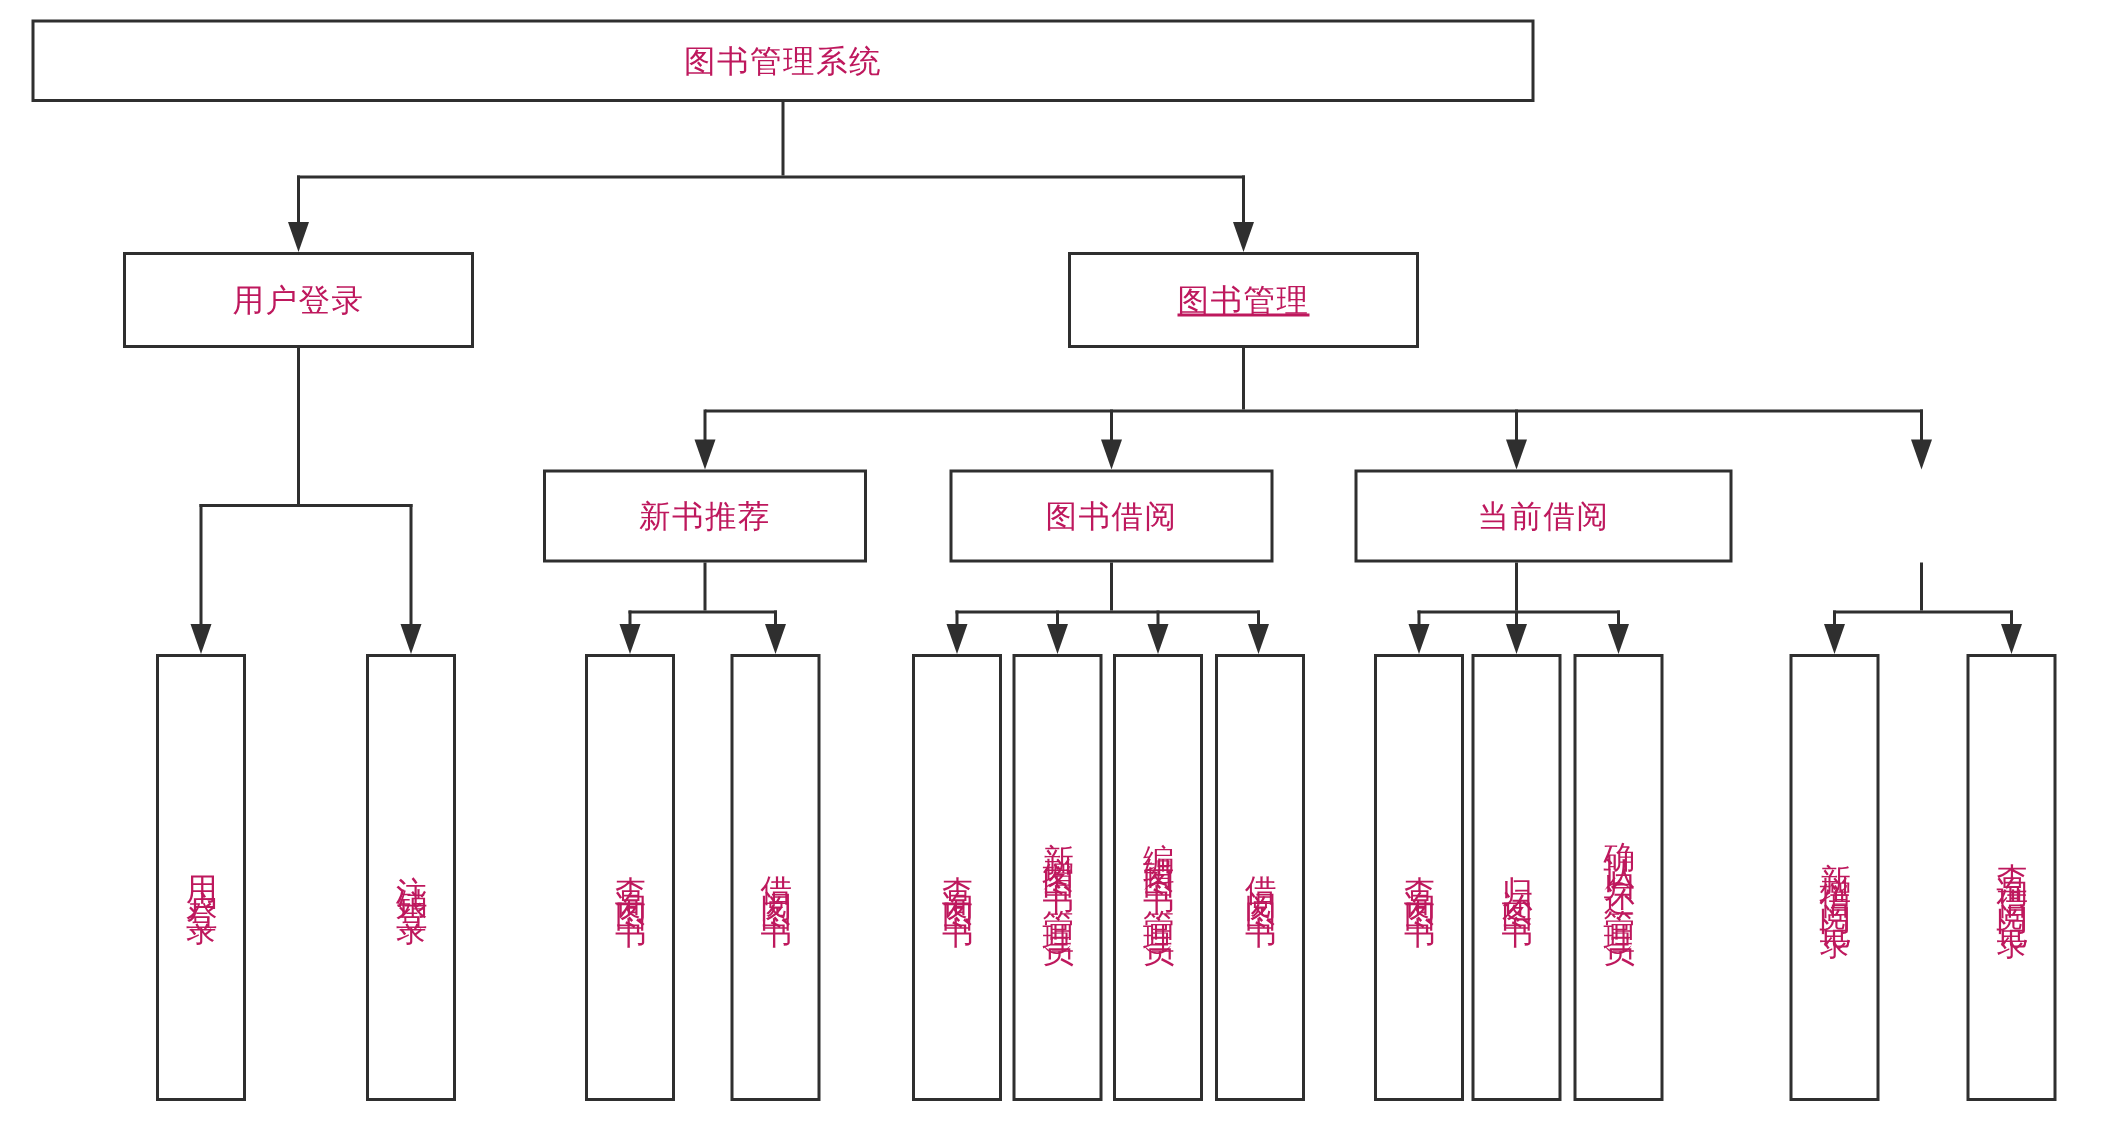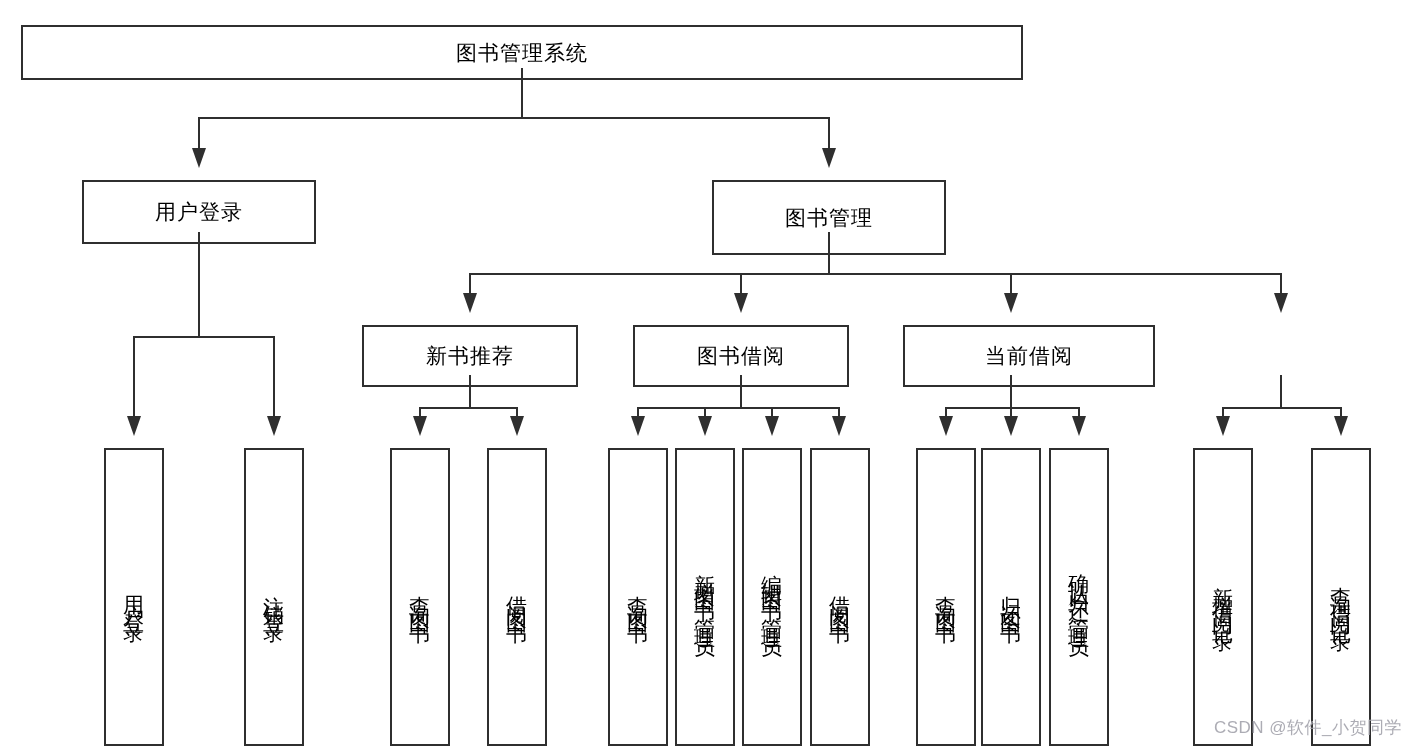--- a/index.html
+++ b/index.html
@@ -3,21 +3,21 @@
 <meta charset="utf-8">
 <style>
   html,body{margin:0;padding:0;background:#ffffff;}
   .canvas{
     position:relative;width:1405px;height:747px;background:#ffffff;overflow:hidden;
     font-family:"Liberation Sans","DejaVu Sans",sans-serif;color:#333333;
   }
   .box{
     position:absolute;box-sizing:border-box;border:2px solid #2f2f2f;background:#ffffff;
     display:flex;align-items:center;justify-content:center;
-    font-size:21px;letter-spacing:1px;color:#000000;margin-top:12px;
+    font-size:21px;letter-spacing:1px;color:#be185d;
   }
   .leaf span{
     writing-mode:vertical-lr;text-orientation:mixed;
     letter-spacing:9px;font-size:21px;line-height:1;white-space:nowrap;
   }
   .hl{position:absolute;height:2px;background:#2f2f2f;}
   .vl{position:absolute;width:2px;background:#2f2f2f;}
   .ah{position:absolute;width:0;height:0;
       border-left:7px solid transparent;border-right:7px solid transparent;
       border-top:20px solid #2f2f2f;}
@@ -38,21 +38,21 @@
   <div class="vl" style="left:521px;top:68px;height:49px;"></div>
   <div class="hl" style="left:198px;top:117px;width:632px;"></div>
   <div class="vl" style="left:198px;top:117px;height:31px;"></div>
   <div class="ah" style="left:192px;top:148px;"></div>
   <div class="vl" style="left:828px;top:117px;height:31px;"></div>
   <div class="ah" style="left:822px;top:148px;"></div>
 
   <div class="box" style="left:82px;top:168px;width:234px;height:64px;">
     <span>用户登录</span>
   </div>
-  <div class="box" style="left:712px;top:168px;width:234px;height:75px;">
+  <div class="box" style="left:712px;top:168px;width:234px;height:64px;text-decoration:underline;">
     <span>图书管理</span>
   </div>
 
   <div class="vl" style="left:198px;top:232px;height:104px;"></div>
   <div class="hl" style="left:133px;top:336px;width:142px;"></div>
   <div class="vl" style="left:133px;top:336px;height:80px;"></div>
   <div class="ah" style="left:127px;top:416px;"></div>
   <div class="vl" style="left:273px;top:336px;height:80px;"></div>
   <div class="ah" style="left:267px;top:416px;"></div>
 
@@ -148,15 +148,14 @@
     <span>确认归还（管理员）</span>
   </div>
 
   <div class="box leaf" style="left:1193px;top:436px;width:60px;height:298px;">
     <span>新增借阅记录</span>
   </div>
   <div class="box leaf" style="left:1311px;top:436px;width:60px;height:298px;">
     <span>查询借阅记录</span>
   </div>
 
-  <div class="wm">CSDN @软件_小贺同学</div>
 
 </div>
 
 </body></html>

